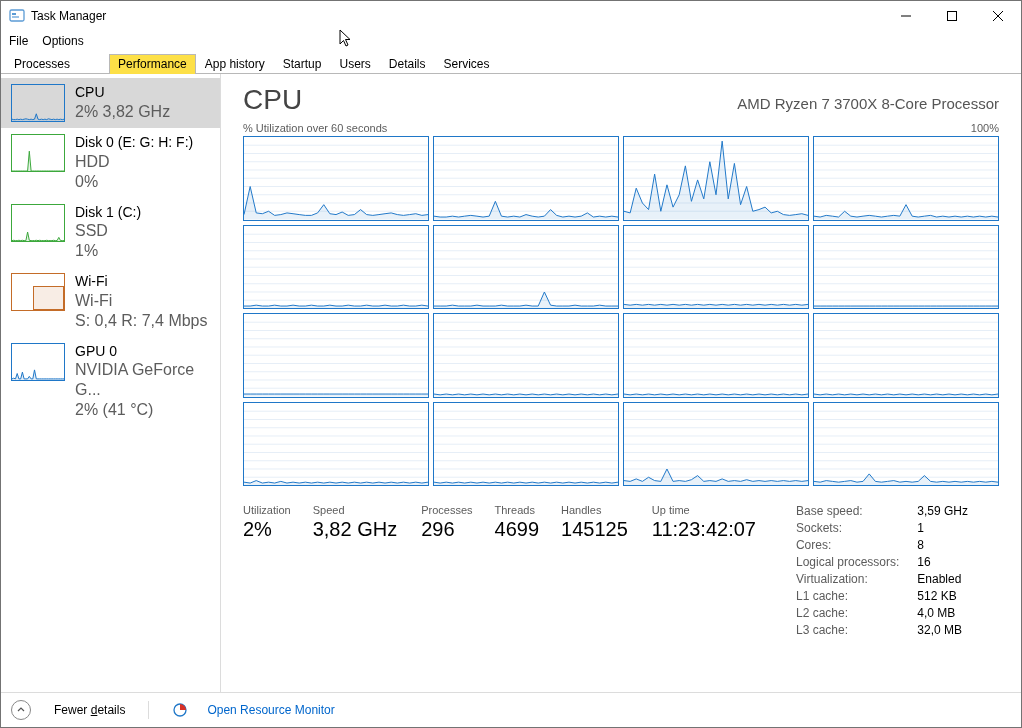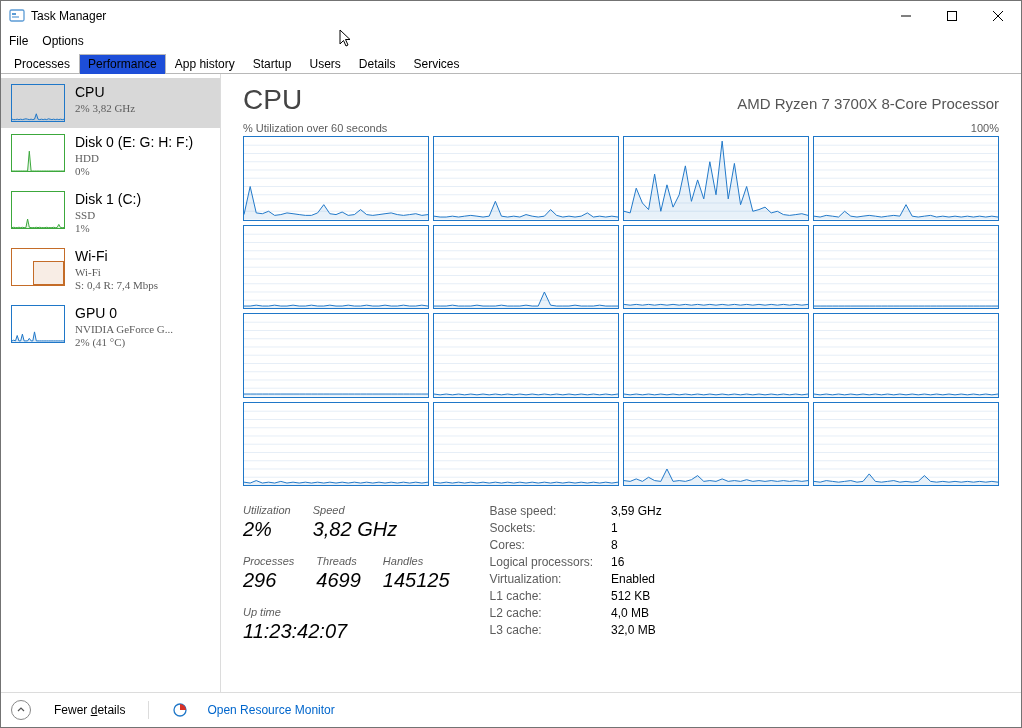--- a/index.html
+++ b/index.html
@@ -71,21 +71,22 @@
   .tab {
     padding: 2px 8px 3px 8px;
     border: 1px solid transparent;
     border-bottom: none;
     position: relative;
     top: 1px;
     cursor: default;
   }
   .tab.active {
     border-color: var(--tab-border);
-    background: #1d4ed8;
+    background: #fde047;
+    margin-left: 30px;
   }
   
   .content {
     flex: 1;
     display: flex;
     min-height: 0;
   }
   .sidebar {
     width: 220px;
     border-right: 1px solid var(--border);
@@ -108,21 +109,21 @@
     box-sizing: border-box;
     position: relative;
     flex-shrink: 0;
   }
   .side-item .labels {
     display: flex; flex-direction: column;
     font-size: 12px;
     line-height: 1.25;
   }
   .side-item .labels .name { font-size: 14px; }
-  .side-item .labels .sub { color: var(--subtle); font-size: 11px; font-family: Liberation Serif, serif; }
+  .side-item .labels .sub { color: var(--subtle); font-size: 16px; }
   
   .detail {
     flex: 1;
     padding: 10px 22px 8px 22px;
     display: flex; flex-direction: column;
     min-width: 0;
   }
   .detail-header {
     display: flex; align-items: baseline; justify-content: space-between;
   }
@@ -154,21 +155,21 @@
     position: relative;
     overflow: hidden;
   }
   
   .stats {
     display: flex;
     margin-top: 18px;
     gap: 40px;
   }
   .stats-left {
-    display: flex; flex-direction: column; gap: 14px; font-style: italic;
+    display: flex; flex-direction: row; gap: 24px;
   }
   .stats-left .row { display: flex; gap: 22px; }
   .stat-block .label { font-size: 11px; color: var(--subtle); }
   .stat-block .val { font-size: 20px; margin-top: 2px; }
   .stats-right {
     display: grid;
     grid-template-columns: auto auto;
     column-gap: 18px;
     row-gap: 3px;
     font-size: 12px;

